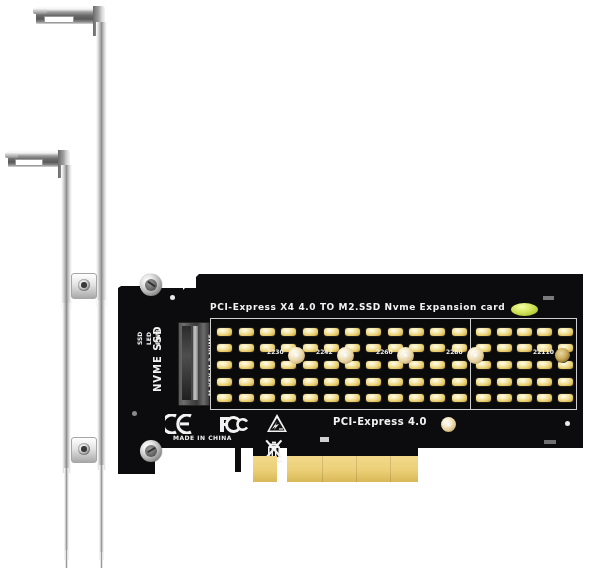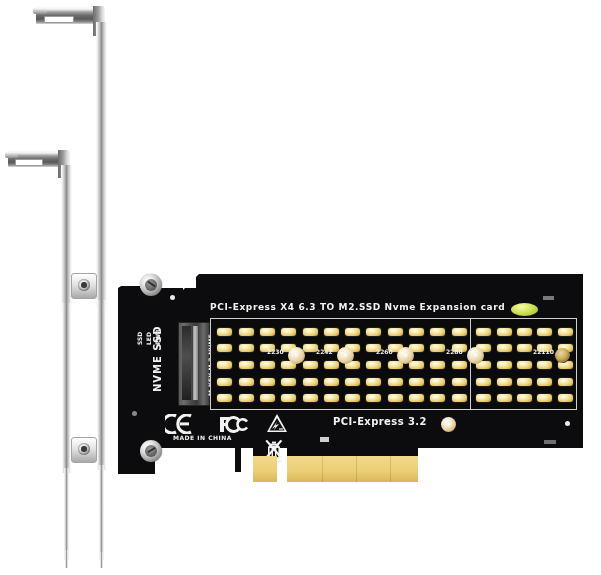--- a/index.html
+++ b/index.html
@@ -168,21 +168,21 @@
   <div style="position:absolute;left:183px;top:274px;width:0;height:0;
        border-right:16px solid transparent;border-top:16px solid #ffffff;"></div>
 
   <div class="whiteCut" style="left:418px;top:448px;width:165px;height:28px;"></div>
 
   <div class="whiteCut" style="left:155px;top:448px;width:80px;height:28px;"></div>
 
   <div class="whiteCut" style="left:277px;top:448px;width:10px;height:26px;"></div>
   <div class="whiteCut" style="left:241px;top:448px;width:12px;height:26px;"></div>
 
-  <div class="silk" style="left:210px;top:302px;font-size:9px;letter-spacing:.6px;">PCI-Express X4 6.3 TO  M2.SSD Nvme Expansion card</div>
+  <div class="silk" style="left:210px;top:302px;font-size:9px;letter-spacing:.6px;">PCI-Express X4 4.0 TO  M2.SSD Nvme Expansion card</div>
 
   <div class="greencap" style="left:511px;top:303px;width:27px;height:13px;"></div>
   <div class="dot" style="left:569px;top:320px;width:5px;height:5px;"></div>
   <div class="smd" style="left:543px;top:296px;width:11px;height:4px;background:#7a7a7a;"></div>
 
   <div class="silk vert" style="left:152px;top:392px;font-size:10px;letter-spacing:1px;
        transform:rotate(-90deg);">NVME SSD</div>
 
   <div class="silk vert small" style="left:136px;top:345px;transform:rotate(-90deg);">SSD</div>
   <div class="silk vert small" style="left:145px;top:345px;transform:rotate(-90deg);">LED</div>
@@ -332,21 +332,21 @@
       <rect x="10" y="11" width="2" height="9" fill="#111111"></rect>
       <rect x="13.4" y="11" width="2" height="9" fill="#111111"></rect>
       <rect x="6" y="6.6" width="10" height="2" fill="#f2f2f2"></rect>
       <rect x="9" y="4.6" width="4" height="2" fill="#f2f2f2"></rect>
       <rect x="3" y="23.4" width="16" height="2.1" fill="#f2f2f2"></rect>
       <path d="M3.2 3.4 L18.4 20.8" stroke="#f2f2f2" stroke-width="2.2"></path>
       <path d="M18.4 3.4 L3.2 20.8" stroke="#f2f2f2" stroke-width="2.2"></path>
     </svg>
   </div>
 
-  <div class="silk" style="left:333px;top:416px;font-size:10px;letter-spacing:.4px;">PCI-Express 3.2</div>
+  <div class="silk" style="left:333px;top:416px;font-size:10px;letter-spacing:.4px;">PCI-Express 4.0</div>
   <div class="smd" style="left:320px;top:437px;width:9px;height:5px;background:#cfcfcf;"></div>
 
   <div class="silk" style="left:173px;top:434px;font-size:6px;letter-spacing:.5px;">MADE IN CHINA</div>
 
   <div class="standoff" style="left:441px;top:417px;width:15px;height:15px;"></div>
   <div class="dot" style="left:565px;top:421px;width:5px;height:5px;"></div>
   <div class="smd" style="left:544px;top:440px;width:12px;height:4px;background:#6f6f6f;"></div>
 
   <div class="screw" style="left:140px;top:274px;width:22px;height:22px;"></div>
   <div class="screwslot" style="left:147px;top:283px;width:9px;height:2px;

